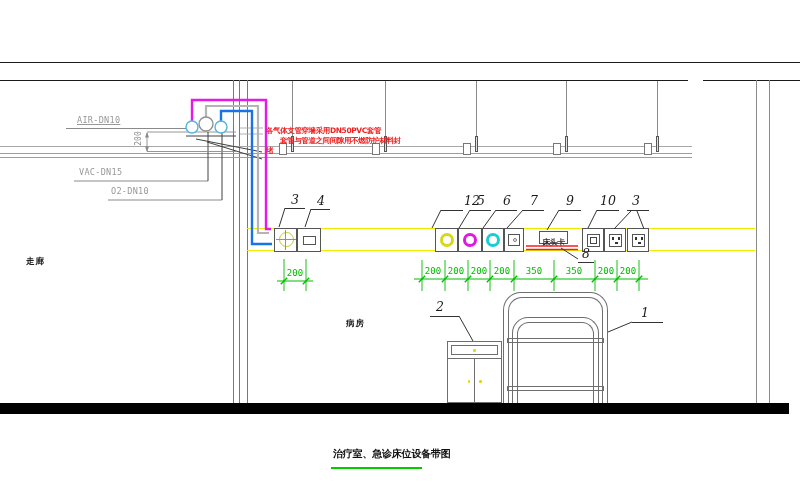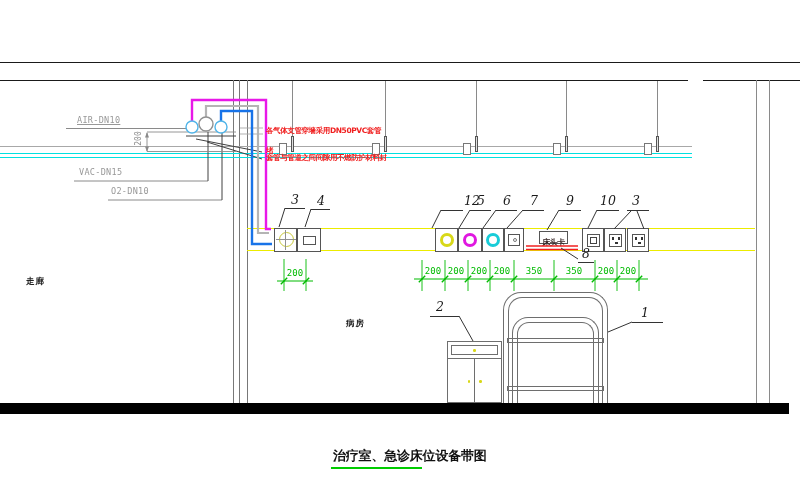--- a/index.html
+++ b/index.html
@@ -60,42 +60,42 @@
   </div>
 
   <div class="pipe-label" style="left:77px;top:115px;text-decoration:underline;">AIR-DN10</div>
   <div class="pipe-label" style="left:79px;top:167px;">VAC-DN15</div>
   <div class="pipe-label" style="left:111px;top:186px;">O2-DN10</div>
 
   <div class="abs" style="left:128px;top:134px;color:#8a8a8a;font-family:'DejaVu Sans Mono',monospace;font-size:8px;
               transform:rotate(-90deg);transform-origin:center;width:20px;text-align:center;z-index:3;">200</div>
 
   <div class="note-line" style="left:266px;top:126px;">各气体支管穿墙采用DN50PVC套管</div>
-  <div class="note-line" style="left:266px;top:136px;margin-top:17px;">套管与管道之间间隙用不燃防护材料封</div>
+  <div class="note-line" style="left:280px;top:136px;">套管与管道之间间隙用不燃防护材料封</div>
   <div class="note-line" style="left:266px;top:146px;">堵</div>
 
-  <div class="abs cjk" style="left:26px;top:276px;">走廊</div>
+  <div class="abs cjk" style="left:26px;top:256px;">走廊</div>
   <div class="abs cjk" style="left:346px;top:318px;">病房</div>
 
   <div class="furn" style="left:447px;top:341px;width:55px;height:62px;"></div>
   <div class="furn" style="left:451px;top:345px;width:47px;height:10px;border-width:1px;"></div>
   <div class="dot" style="left:473px;top:349px;width:2.5px;height:2.5px;"></div>
   <div class="abs layer3" style="left:447px;top:357.5px;width:55px;height:1px;background:#6e6e6e;"></div>
   <div class="abs layer3" style="left:474px;top:358px;width:1px;height:45px;background:#6e6e6e;"></div>
   <div class="dot" style="left:467.5px;top:380px;width:2.5px;height:2.5px;"></div>
   <div class="dot" style="left:479px;top:380px;width:2.5px;height:2.5px;"></div>
 
   <div class="furn" style="left:503px;top:292px;width:105px;height:111px;border-bottom:none;border-radius:18px 18px 0 0;"></div>
   <div class="furn" style="left:508px;top:297px;width:95px;height:106px;border-bottom:none;border-radius:14px 14px 0 0;border-width:1px;"></div>
   <div class="furn" style="left:512px;top:317px;width:87px;height:86px;border-bottom:none;border-radius:16px 16px 0 0;border-width:1px;"></div>
   <div class="furn" style="left:517px;top:322px;width:77px;height:81px;border-bottom:none;border-radius:12px 12px 0 0;border-width:1px;"></div>
   <div class="furn" style="left:507px;top:338px;width:97px;height:5px;border-width:1px;"></div>
   <div class="furn" style="left:507px;top:386px;width:97px;height:4.5px;border-width:1px;"></div>
 
-  <div class="abs" style="left:333px;top:447px;font-size:13px;font-weight:bold;color:#111;letter-spacing:-0.2px;z-index:3;">治疗室、急诊床位设备带图</div>
+  <div class="abs" style="left:333px;top:447px;font-size:10px;font-weight:bold;color:#111;letter-spacing:-0.2px;z-index:3;">治疗室、急诊床位设备带图</div>
   <div class="abs" style="left:331px;top:466.5px;width:91px;height:2.6px;background:#00cc00;z-index:3;"></div>
 
   <svg id="overlay" width="800" height="500" viewBox="0 0 800 500">
       <line x1="66" y1="128.5" x2="190" y2="128.5" stroke="#8a8a8a" stroke-width="1"></line>
       <line x1="147" y1="132" x2="236" y2="132" stroke="#8a8a8a" stroke-width="0.9"></line>
       <line x1="186" y1="136" x2="236" y2="136" stroke="#404040" stroke-width="1"></line>
       <line x1="74" y1="181" x2="208" y2="181" stroke="#8a8a8a" stroke-width="1"></line>
       <line x1="208" y1="181" x2="208" y2="132" stroke="#404040" stroke-width="1"></line>
       <line x1="108" y1="200" x2="222" y2="200" stroke="#8a8a8a" stroke-width="1"></line>
       <line x1="222" y1="200" x2="222" y2="133" stroke="#404040" stroke-width="1"></line>

